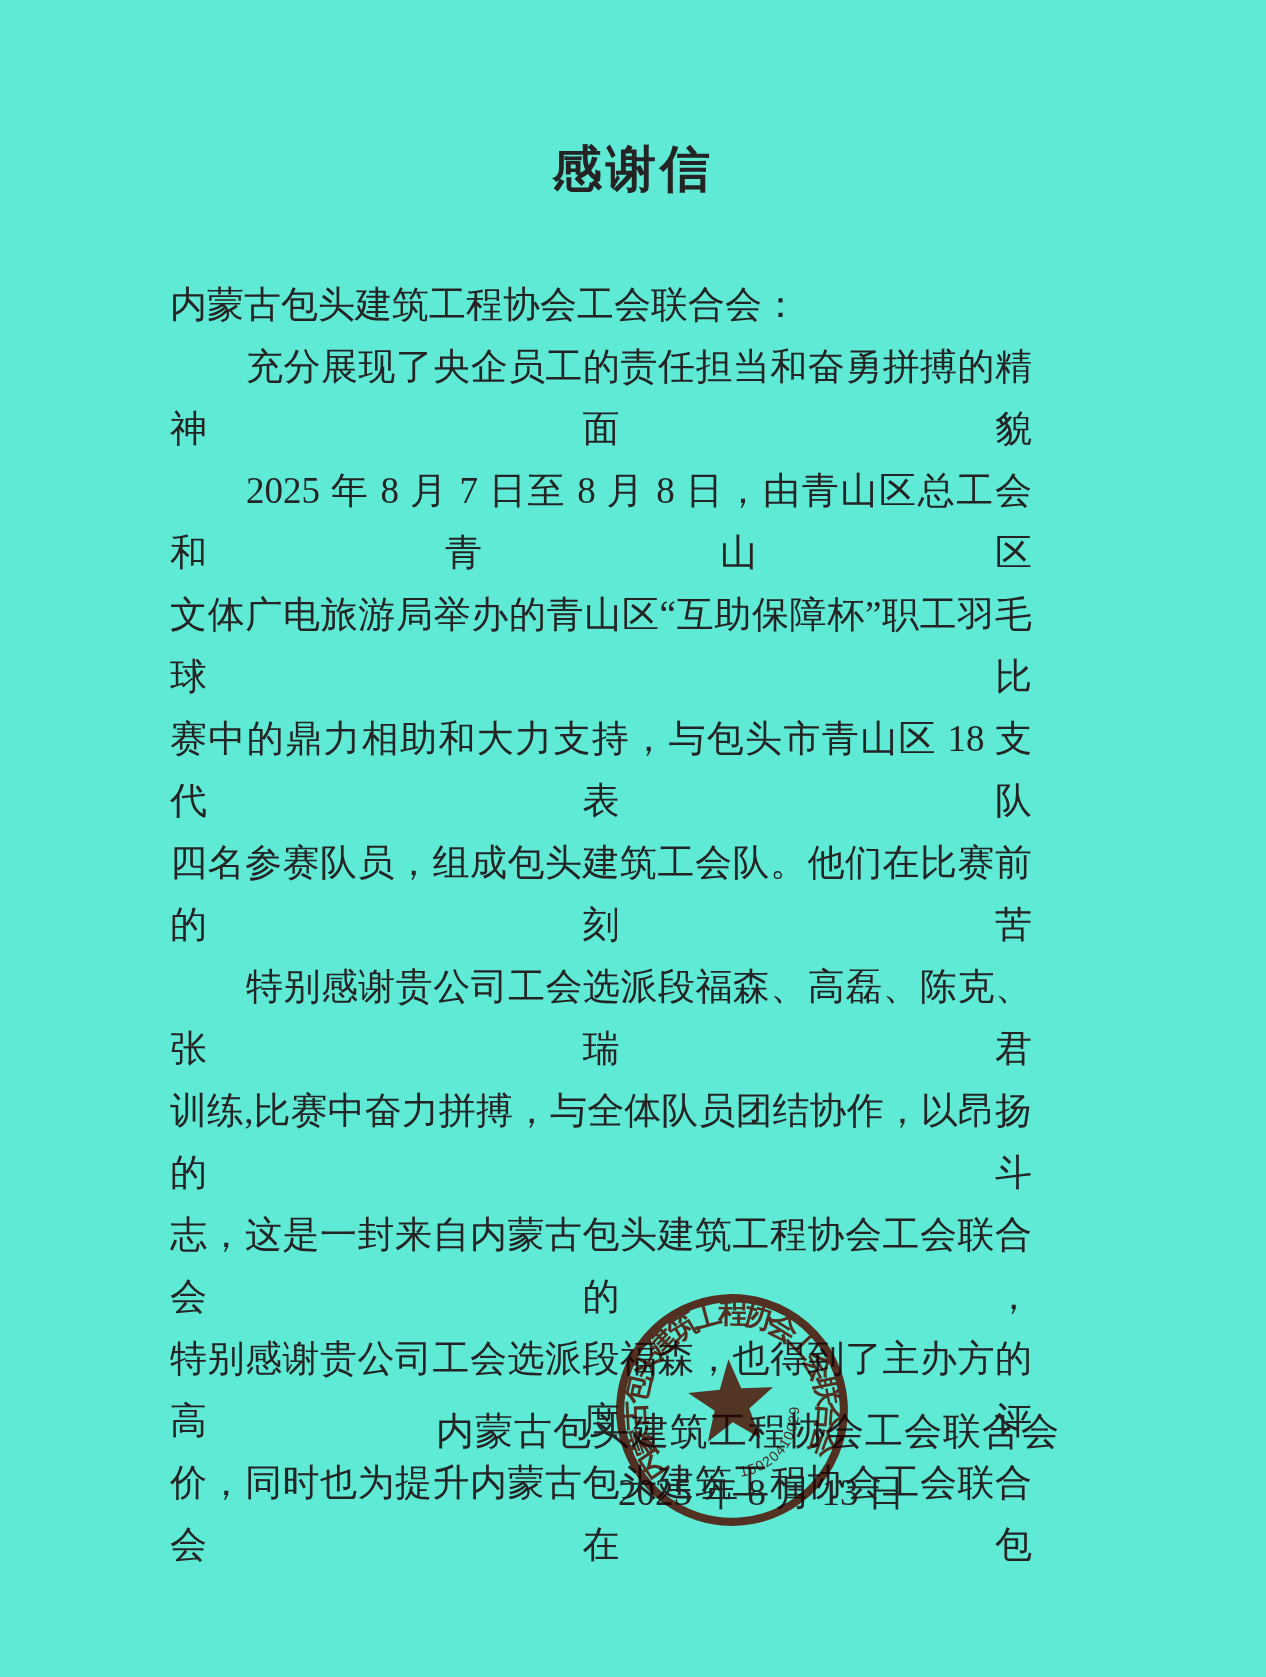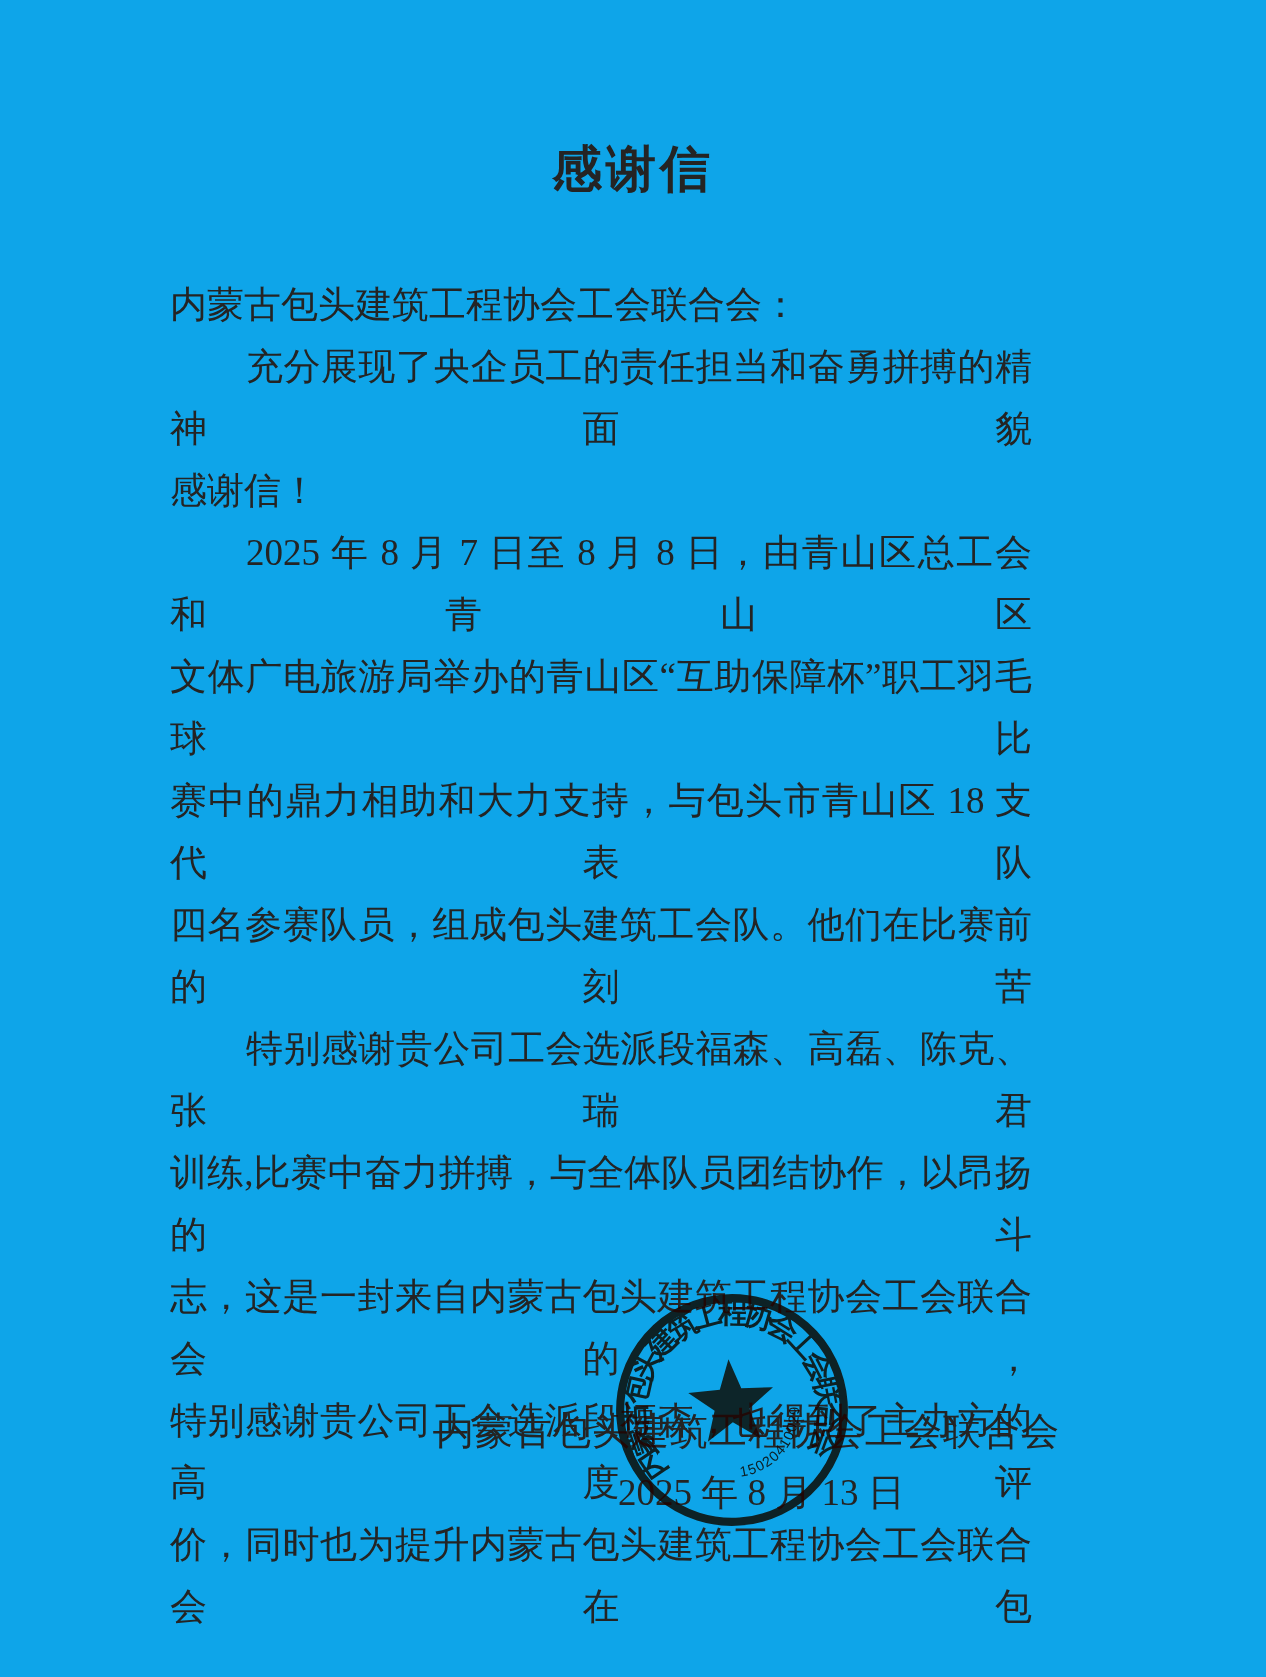--- a/index.html
+++ b/index.html
@@ -1,19 +1,19 @@
 <!DOCTYPE html>
 <html><head>
 <meta charset="utf-8">
 <style>
   html,body{margin:0;padding:0;}
   .page{
     position:relative;
     width:1266px;height:1677px;
-    background:#0ea5e9;
+    background:#5eead4;
     color:#242424;
     font-family:"Liberation Serif", serif;
     overflow:hidden;
   }
   .title{
     position:absolute;top:136px;left:0;width:100%;
     margin:0;text-align:center;
     font-size:50px;font-weight:600;letter-spacing:4px;
   }
   .body-text{
@@ -42,21 +42,20 @@
 </head>
 <body>
 
 <div class="page">
 
   <h1 class="title">感谢信</h1>
 
   <div class="body-text">
     <div class="line">内蒙古包头建筑工程协会工会联合会：</div>
     <div class="line ind fill">充分展现了央企员工的责任担当和奋勇拼搏的精神面貌</div>
-    <div class="line">感谢信！</div>
     <div class="line ind fill">2025 年 8 月 7 日至 8 月 8 日，由青山区总工会和青山区</div>
     <div class="line fill">文体广电旅游局举办的青山区“互助保障杯”职工羽毛球比</div>
     <div class="line fill">赛中的鼎力相助和大力支持，与包头市青山区 18 支代表队</div>
     <div class="line fill">四名参赛队员，组成包头建筑工会队。他们在比赛前的刻苦</div>
     <div class="line ind fill">特别感谢贵公司工会选派段福森、高磊、陈克、张瑞君</div>
     <div class="line fill">训练,比赛中奋力拼搏，与全体队员团结协作，以昂扬的斗</div>
     <div class="line fill">志，这是一封来自内蒙古包头建筑工程协会工会联合会的，</div>
     <div class="line fill">特别感谢贵公司工会选派段福森，也得到了主办方的高度评</div>
     <div class="line fill">价，同时也为提升内蒙古包头建筑工程协会工会联合会在包</div>
 

